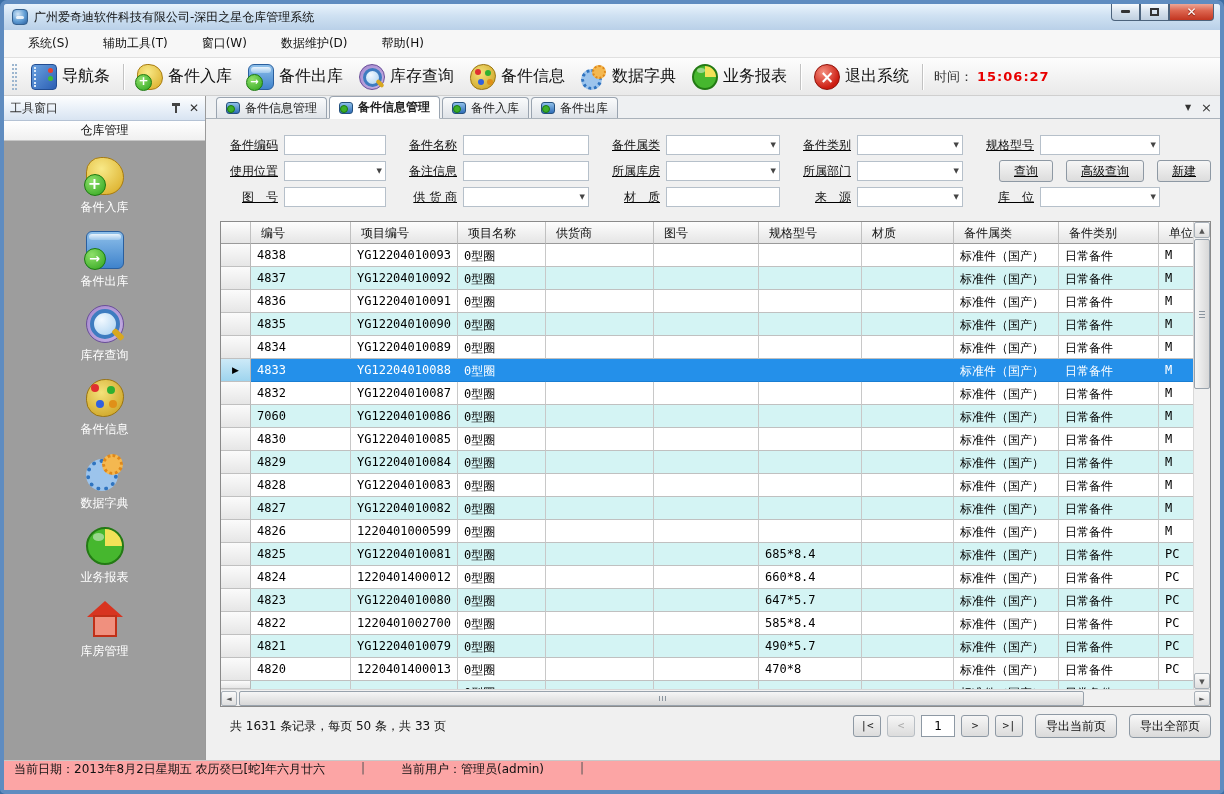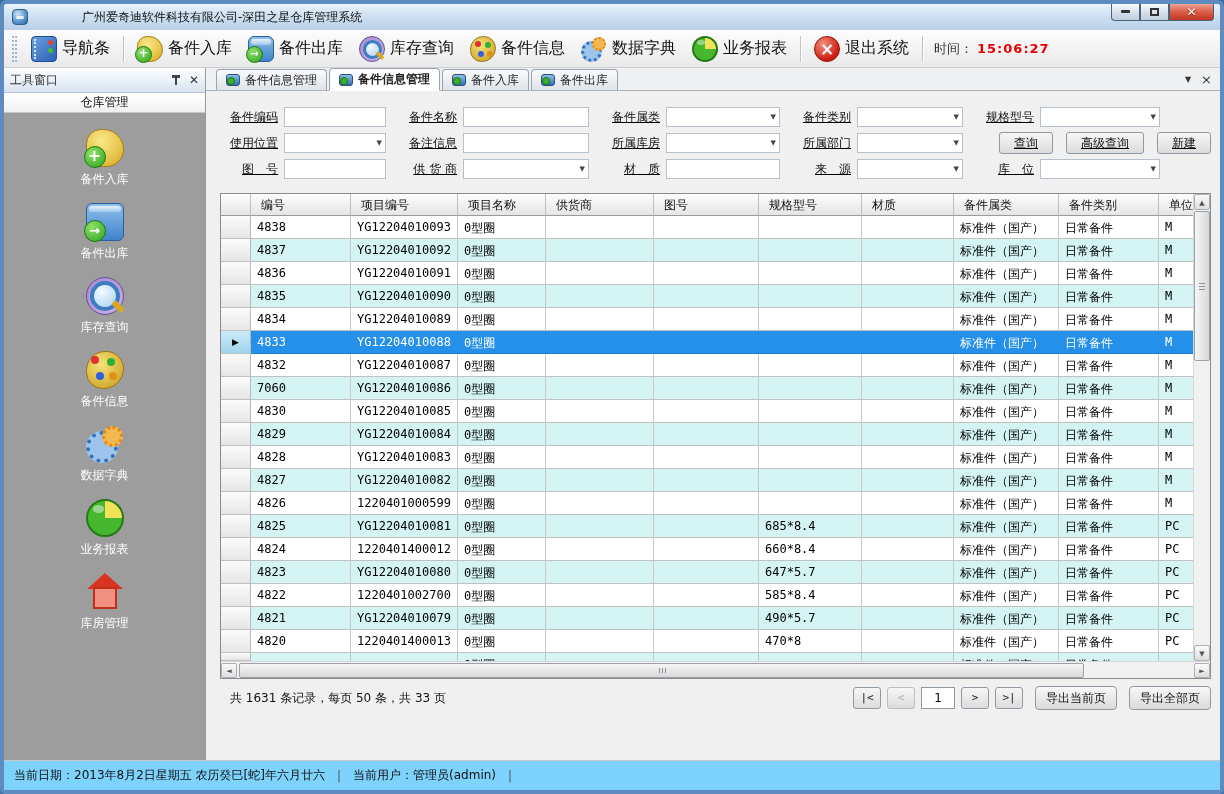--- a/index.html
+++ b/index.html
@@ -3,21 +3,21 @@
 <meta charset="utf-8">
 <style>
   * { margin:0; padding:0; box-sizing:border-box; }
   html,body { width:1224px; height:794px; overflow:hidden; font-family:"DejaVu Sans", sans-serif; }
   body { background:#3b6ea5; }
   .window { width:1224px; height:794px; border:4px solid #5f8cc0; border-radius:7px 7px 5px 5px;
             display:flex; flex-direction:column; background:#f0f0f0; overflow:hidden;
             box-shadow: inset 0 0 0 1px #a8c6e4; }
   
   .titlebar { height:26px; background:linear-gradient(180deg,#e9f3fc 0%,#cfe1f2 45%,#b9d0e8 100%);
-              display:flex; align-items:center; padding-left:8px; position:relative; flex:0 0 auto;gap:48px; }
+              display:flex; align-items:center; padding-left:8px; position:relative; flex:0 0 auto; }
   .app-icon { width:16px; height:16px; border-radius:4px;
               background: radial-gradient(circle at 35% 30%, #cfe4f6 0%, #5d9bd3 55%, #2d5f9e 100%);
               border:1px solid #35618f; margin-right:6px; position:relative; }
   .app-icon::after { content:""; position:absolute; left:3px; top:6px; width:8px; height:3px; background:#fff; border-radius:2px; opacity:.8; }
   .title-text { font-size:12px; color:#111; }
   .win-controls { position:absolute; top:-1px; right:6px; display:flex; }
   .win-btn { width:29px; height:18px; border:1px solid #4c637c; border-top:none; display:flex; align-items:center; justify-content:center;
              background:linear-gradient(180deg,#fdfeff 0%,#d8e3ee 50%,#bfcfdf 100%); }
   .win-btn.first { border-radius:0 0 0 4px; }
   .win-btn.close { width:45px; border-radius:0 0 4px 0;
@@ -152,21 +152,21 @@
   .pager { height:30px; margin:4px 9px 0 14px; display:flex; align-items:center; flex:0 0 auto; }
   .pager-summary { font-size:12px; color:#111; margin-left:10px; }
   .pager-buttons { margin-left:auto; display:flex; align-items:center; gap:6px; }
   .pg-btn { width:28px; height:22px; font-size:11px; font-family:"DejaVu Sans Mono",monospace; color:#222; text-align:center;
             border:1px solid #8e99a4; border-radius:3px; background:linear-gradient(180deg,#f6f6f6,#dcdcdc); line-height:20px; cursor:default; }
   .pg-btn.disabled { color:#aaa; border-color:#b8bec4; }
   .pg-page { width:34px; height:22px; border:1px solid #8e99a4; background:#fff; font-size:12px; text-align:center; line-height:20px; }
   .export-btn { height:24px; padding:0 10px; margin-left:6px; font-size:12px; color:#111; border:1px solid #8e99a4; border-radius:4px;
             background:linear-gradient(180deg,#f8f8f8,#dadada); line-height:22px; cursor:default; }
   
-  .statusbar { height:30px; flex:0 0 auto; background:#7dd3fc; border-top:1px solid #c8c8c8; display:flex; align-items:center; padding:0 10px; font-size:12px; color:#111; }
+  .statusbar { height:30px; flex:0 0 auto; background:#fca5a5; border-top:1px solid #c8c8c8; display:flex; padding:0 10px; font-size:12px; color:#111;gap:24px; }
   .statusbar .sep { margin:0 12px; color:#555; }
 </style>
 </head>
 <body>
 
 <div class="window">
 
   <div class="titlebar">
     <span class="app-icon"></span>
     <span class="title-text">广州爱奇迪软件科技有限公司-深田之星仓库管理系统</span>
@@ -176,20 +176,27 @@
         </div>
       <div class="win-btn">
           <span class="glyph-max"></span>
         </div>
       <div class="win-btn close">
           <span class="glyph-close">✕</span>
         </div>
     </div>
   </div>
 
+  <div class="menubar">
+      <div class="menu-item">系统(S)</div>
+      <div class="menu-item">辅助工具(T)</div>
+      <div class="menu-item">窗口(W)</div>
+      <div class="menu-item">数据维护(D)</div>
+      <div class="menu-item">帮助(H)</div>
+    </div>
 
   <div class="toolbar">
     <div class="tool-grip"></div>
     <div class="tool-items">
         <div class="tool-item">
           <span class="ic navbar-icon"></span>
           <span class="tool-label">导航条</span>
         </div>
         <div class="tool-sep"></div>
         <div class="tool-item">

